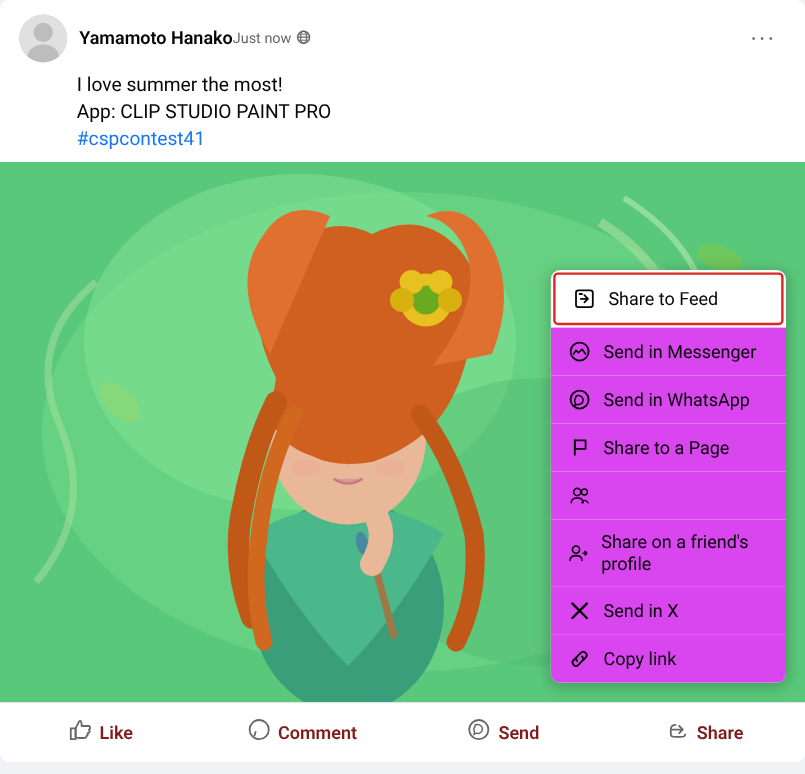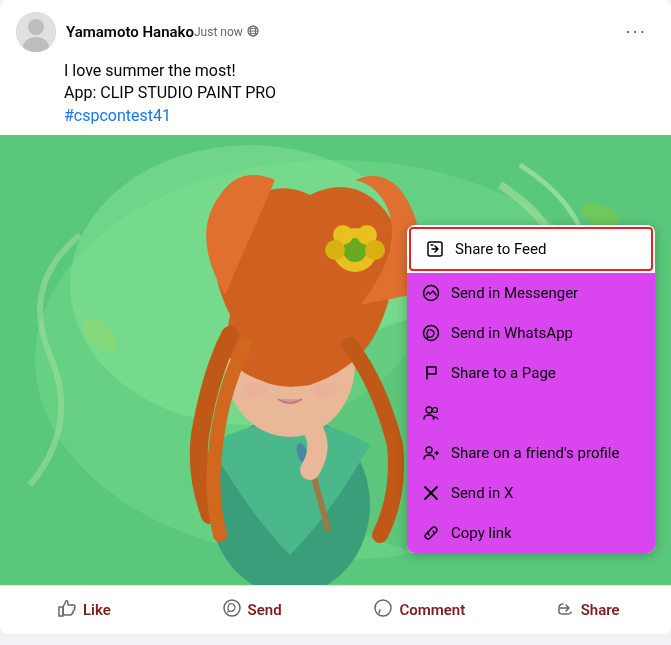--- a/index.html
+++ b/index.html
@@ -81,21 +81,21 @@
       overflow: hidden;
     }
     
     .share-dropdown {
       position: absolute;
       right: 16px;
       top: 90px;
       background: #fff;
       border-radius: 8px;
       box-shadow: 0 2px 12px rgba(0,0,0,0.25);
-      width: 248px;
+      width: 196px;
       overflow: hidden;
       z-index: 10;
     }
     .share-item {
       display: flex;
       align-items: center;
       gap: 10px;
       padding: 10px 14px;
       cursor: pointer;
       font-size: 15px;
@@ -333,33 +333,33 @@
           <path d="M6,18 L6,9 L2,9 L2,18 Z" stroke="#65676b" stroke-width="1.5" fill="none"></path>
           <path d="M6,9 L9,3 Q11,2 11,6 L11,7 L17,7 Q18,7 18,9 Q18,10 17,10 Q18,10 17.5,12 Q17,13 16,13 Q16.5,15 15,15.5 Q15,17 13,17 L9,17 Q7,17 6,16 Z" stroke="#65676b" stroke-width="1.5" fill="none" stroke-linejoin="round"></path>
         </svg>
       </span>
       <span>Like</span>
     </div>
     <div class="action-btn">
       <span class="action-icon">
         <svg width="20" height="20" viewBox="0 0 20 20" fill="none" xmlns="http://www.w3.org/2000/svg">
           <circle cx="10" cy="10" r="8" stroke="#65676b" stroke-width="1.5" fill="none"></circle>
-          <path d="M7,6 Q10,5 12,7 Q14,9 12,12 Q10,14 8,13 L6,14 L6.5,12 Q5,10 7,7Z" stroke="#65676b" stroke-width="1.2" fill="none"></path>
+          <path d="M6,15 L7,12" stroke="#65676b" stroke-width="1.5" stroke-linecap="round"></path>
         </svg>
       </span>
-      <span>Send</span>
+      <span>Comment</span>
     </div>
     <div class="action-btn">
       <span class="action-icon">
         <svg width="20" height="20" viewBox="0 0 20 20" fill="none" xmlns="http://www.w3.org/2000/svg">
           <circle cx="10" cy="10" r="8" stroke="#65676b" stroke-width="1.5" fill="none"></circle>
-          <path d="M6,15 L7,12" stroke="#65676b" stroke-width="1.5" stroke-linecap="round"></path>
+          <path d="M7,6 Q10,5 12,7 Q14,9 12,12 Q10,14 8,13 L6,14 L6.5,12 Q5,10 7,7Z" stroke="#65676b" stroke-width="1.2" fill="none"></path>
         </svg>
       </span>
-      <span>Comment</span>
+      <span>Send</span>
     </div>
     <div class="action-btn">
       <span class="action-icon">
         <svg width="20" height="20" viewBox="0 0 20 20" fill="none" xmlns="http://www.w3.org/2000/svg">
           <path d="M5,10 L14,10 M11,7 L14,10 L11,13" stroke="#65676b" stroke-width="1.5" stroke-linecap="round" stroke-linejoin="round"></path>
           <path d="M8,6 Q4,6 4,10 L4,14 Q4,16 8,16 L12,16 Q16,16 16,14" stroke="#65676b" stroke-width="1.5" fill="none" stroke-linecap="round"></path>
         </svg>
       </span>
       <span>Share</span>
     </div>

